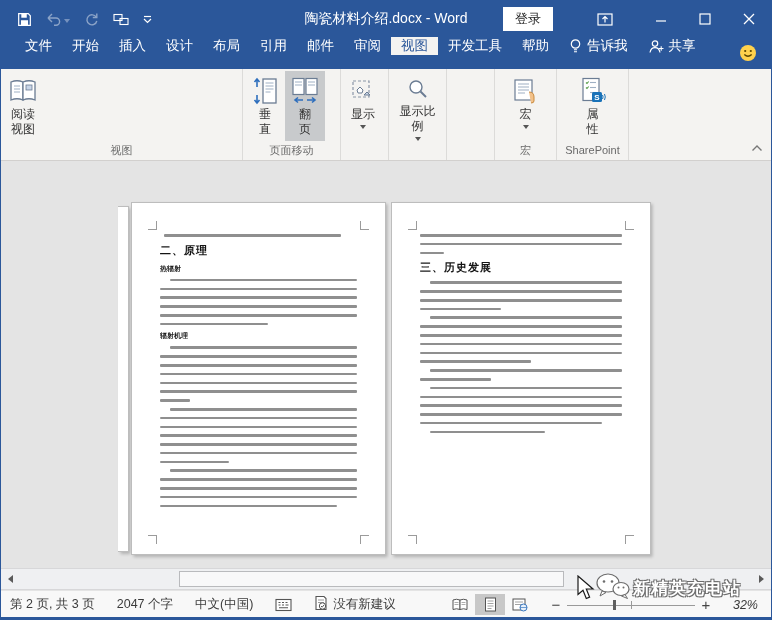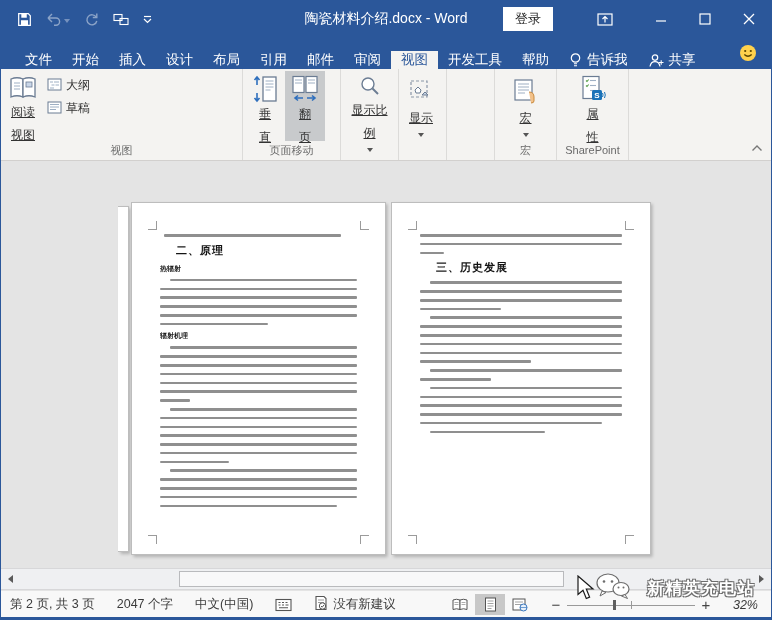--- a/index.html
+++ b/index.html
@@ -18,36 +18,36 @@
     color:#fff; pointer-events:none; }
   .tb-right { margin-left:auto; display:flex; align-items:center; gap:0; }
   .login-btn { background:#fff; color:#1d1d1d; font-size:13px; padding:3px 12px;
     margin-right:30px; cursor:default; }
   .winbtn { width:44px; height:36px; display:flex; align-items:center; justify-content:center;
     font-size:14px; color:#fff; }
   .ribbon-opts { margin-right:12px; }
 
   
   .tabrow { position:absolute; top:36px; left:0; right:0; height:32px; background:#2b579a;
-    display:flex; align-items:flex-end; padding-left:14px; color:#fff; font-size:13.5px; }
+    display:flex; align-items:flex-start; padding-left:14px; color:#fff; font-size:13.5px; }
   .tab { display:flex; align-items:center; gap:5px; padding:0 10px; cursor:default; white-space:nowrap; }
   .tab.active { background:#f4f3f1; color:#2b579a; }
   .smiley { display:flex; align-items:center; margin-left:4px; margin-right:14px; }
 
   
   .ribbon { position:absolute; top:68px; left:0; right:0; height:92px; background:#f4f3f1;
     border-bottom:1px solid #d2d0ce; display:flex; align-items:stretch; }
   .rgroup { display:flex; flex-direction:column; border-right:1px solid #dcdbd9; padding:2px 2px 0; }
   .rgroup-body { flex:1; display:flex; align-items:flex-start; }
   .rgroup-label { height:18px; line-height:16px; text-align:center; font-size:11px; color:#6a6a6a; }
   .rbtn { display:flex; flex-direction:column; align-items:center; padding:4px 5px 0;
     min-width:40px; height:70px; font-size:12px; color:#333; cursor:default; text-align:center; }
   .rbtn.selected { background:#c8cacc; }
   .rbtn-icon { height:32px; display:flex; align-items:center; justify-content:center; }
-  .rbtn-label { white-space:pre-line; line-height:23px;text-decoration:underline; }
+  .rbtn-label { white-space:pre-line; line-height:15px; }
   .dd { width:0; height:0; border-left:3.5px solid transparent; border-right:3.5px solid transparent;
     border-top:4px solid #555; margin-top:3px; }
   .smallcol { display:flex; flex-direction:column; gap:6px; padding:6px 4px; }
   .sbtn { display:flex; align-items:center; gap:4px; font-size:12px; color:#333; cursor:default; }
   .collapse-ribbon { position:absolute; right:8px; bottom:4px; cursor:default; }
 
   
   .docarea { position:absolute; top:161px; left:0; right:0; height:406px; background:#e4e4e4; }
   .page { position:absolute; background:#fff; border:1px solid #bdbdbd;
     box-shadow:1.5px 2px 3px rgba(0,0,0,.22); }
@@ -56,21 +56,21 @@
     box-shadow:1.5px 2px 3px rgba(0,0,0,.22); }
   #page2 { left:130px; top:40px; width:255px; height:353px; }
   #page3 { left:390px; top:40px; width:260px; height:353px; }
   .page-inner { position:absolute; top:28px; left:27px; right:27px; bottom:20px; }
   .cm { position:absolute; width:9px; height:9px; border:0 solid #9b9b9b; }
   .cm.tl { top:-10px; left:-11px; border-right-width:1px; border-bottom-width:1px; }
   .cm.tr { top:-10px; right:-11px; border-left-width:1px; border-bottom-width:1px; }
   .cm.bl { bottom:-10px; left:-11px; border-right-width:1px; border-top-width:1px; }
   .cm.br { bottom:-10px; right:-11px; border-left-width:1px; border-top-width:1px; }
   .page-content { position:absolute; inset:3px 1px 0; overflow:hidden; }
-  .p-h1 { font-size:11px; font-weight:bold; color:#141414; margin:6px 16px 6px; letter-spacing:1px; }
+  .p-h1 { font-size:11px; font-weight:bold; color:#141414; margin:6px 0 6px; letter-spacing:1px; }
   .p-h2 { font-size:7px; font-weight:bold; color:#1d1d1d; margin:4px 0 5px; }
   .p-para { margin-bottom:5px; }
   .t-line { height:2.6px; background:#8f8f8f; border-radius:1px; margin-bottom:6.2px; }
 
   
   .hscroll { position:absolute; top:567px; left:0; right:0; height:22px; background:#eff0f2;
     border-top:1px solid #d7d7d9; border-bottom:1px solid #d7d7d9; }
   .hs-arrow { position:absolute; top:2px; width:17px; height:16px; background:#eff0f2;
     display:flex; align-items:center; justify-content:center; }
   .hs-arrow.left { left:1px; }
@@ -94,21 +94,21 @@
   .zminus,.zplus { font-size:15px; color:#444; width:14px; text-align:center; cursor:default; }
   .ztrack { position:relative; width:128px; height:14px; margin:0 4px; cursor:default; }
   .ztrack .bar { position:absolute; top:7px; left:0; right:0; height:1px; background:#9a9a9a; }
   .ztrack .tick { position:absolute; top:3px; left:50%; width:1px; height:8px; background:#9a9a9a; }
   .ztrack .thumb { position:absolute; top:2px; left:36%; width:3px; height:10px; background:#5f5f5f; }
   .zlevel { font-size:12.5px; color:#3b3b3b; min-width:32px; text-align:right;font-style:italic; }
 
   
   .cursor { position:absolute; left:576px; top:574px; z-index:60; }
   .watermark { position:absolute; left:592px; top:571px; z-index:55; display:flex;
-    align-items:center; gap:16px; }
+    align-items:center; gap:2px; }
   .wm-text { font-size:17px; font-weight:bold; color:#fff; letter-spacing:1px;
     text-shadow:-1px -1px 0 #6d6d6d, 1px -1px 0 #6d6d6d, -1px 1px 0 #6d6d6d, 1px 1px 0 #6d6d6d; }
 </style>
 </head>
 <body>
 
 <div id="win">
 
   <div class="titlebar">
     <div class="qat">
@@ -243,36 +243,20 @@
             <svg width="30" height="26" viewBox="0 0 30 26">
                 <path d="M3 4 Q9 1.5 15 4 V22 Q9 19.5 3 22 Z" fill="#fff" stroke="#6b7c93" stroke-width="1.3"></path>
                 <path d="M27 4 Q21 1.5 15 4 V22 Q21 19.5 27 22 Z" fill="#fff" stroke="#6b7c93" stroke-width="1.3"></path>
                 <path d="M6 8h6M6 11h6M6 14h6" stroke="#9fb0c4" stroke-width="1"></path>
                 <rect x="18" y="7" width="6" height="5" fill="#c9d6e8" stroke="#6b7c93" stroke-width=".8"></rect>
               </svg>
           </span>
           <span class="rbtn-label">阅读
 视图</span>
         </div>
-        <div class="smallcol">
-          <div class="sbtn">
-            <span><svg width="15" height="13" viewBox="0 0 15 13">
-                  <rect x="1" y="1" width="13" height="11" fill="#fff" stroke="#6b7c93"></rect>
-                  <path d="M3 4h3M7 4h5M4.5 7h3M8.5 7h3.5M3 10h4" stroke="#9fb0c4" stroke-width="1"></path>
-                </svg></span>
-            <span>大纲</span>
-          </div>
-          <div class="sbtn">
-            <span><svg width="15" height="13" viewBox="0 0 15 13">
-                  <rect x="1" y="1" width="13" height="11" fill="#fff" stroke="#6b7c93"></rect>
-                  <path d="M3 3.5h9M3 6h9M3 8.5h6" stroke="#9fb0c4" stroke-width="1"></path>
-                </svg></span>
-            <span>草稿</span>
-          </div>
-        </div>
       </div>
       <div class="rgroup-label">视图</div>
     </div>
 
 
     <div class="rgroup" style="width:98px">
       <div class="rgroup-body">
         <div class="rbtn">
           <span class="rbtn-icon">
             <svg width="26" height="28" viewBox="0 0 26 28">
@@ -293,47 +277,47 @@
                 <path d="M4 23 h8 M16 23 h8 M7 20.5 L4 23 L7 25.5 M21 20.5 L24 23 L21 25.5" fill="none" stroke="#2f6fbd" stroke-width="1.6"></path>
               </svg>
           </span>
           <span class="rbtn-label">翻
 页</span>
         </div>
       </div>
       <div class="rgroup-label">页面移动</div>
     </div>
 
-    <div class="rgroup" style="width:58px">
-      <div class="rgroup-body">
-        <div class="rbtn">
-          <span class="rbtn-icon">
-            <svg width="24" height="24" viewBox="0 0 24 24">
-                <circle cx="10" cy="9" r="6" fill="#fff" stroke="#6b7c93" stroke-width="1.4"></circle>
-                <path d="M14.5 13.5 L20 19" stroke="#6b7c93" stroke-width="2"></path>
-              </svg>
-          </span>
-          <span class="rbtn-label">显示比例</span>
-          <span class="dd"></span>
-        </div>
-      </div>
-      <div class="rgroup-label"></div>
-    </div>
-
     <div class="rgroup" style="width:48px">
       <div class="rgroup-body">
         <div class="rbtn">
           <span class="rbtn-icon">
             <svg width="24" height="24" viewBox="0 0 24 24">
                 <rect x="2" y="2" width="16" height="16" fill="none" stroke="#8a97a8" stroke-width="1.2" stroke-dasharray="3 2"></rect>
                 <path d="M6 11 l3-3 3 3 -1 3 h-4 Z" fill="#fff" stroke="#6b7c93" stroke-width="1"></path>
                 <path d="M13 16 l3-3 3 3 Z" fill="#c9d6e8" stroke="#6b7c93" stroke-width="1"></path>
               </svg>
           </span>
           <span class="rbtn-label">显示</span>
+          <span class="dd"></span>
+        </div>
+      </div>
+      <div class="rgroup-label"></div>
+    </div>
+
+    <div class="rgroup" style="width:58px">
+      <div class="rgroup-body">
+        <div class="rbtn">
+          <span class="rbtn-icon">
+            <svg width="24" height="24" viewBox="0 0 24 24">
+                <circle cx="10" cy="9" r="6" fill="#fff" stroke="#6b7c93" stroke-width="1.4"></circle>
+                <path d="M14.5 13.5 L20 19" stroke="#6b7c93" stroke-width="2"></path>
+              </svg>
+          </span>
+          <span class="rbtn-label">显示比例</span>
           <span class="dd"></span>
         </div>
       </div>
       <div class="rgroup-label"></div>
     </div>
 
     <div class="rgroup" style="width:48px">
       <div class="rgroup-label"></div>
     </div>
 

